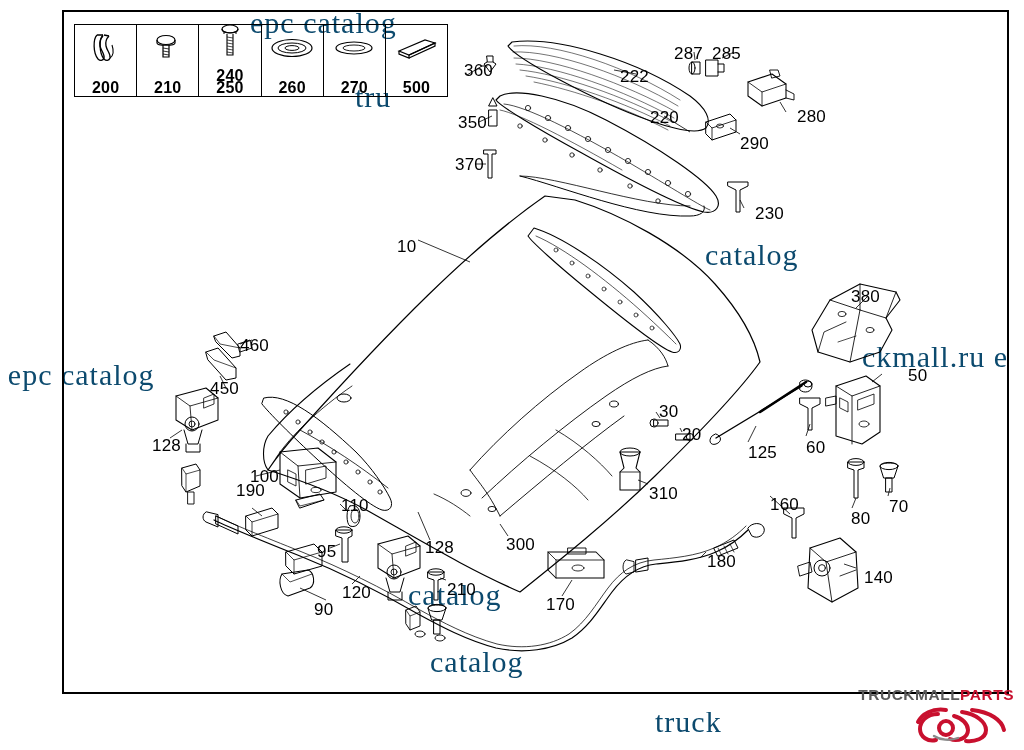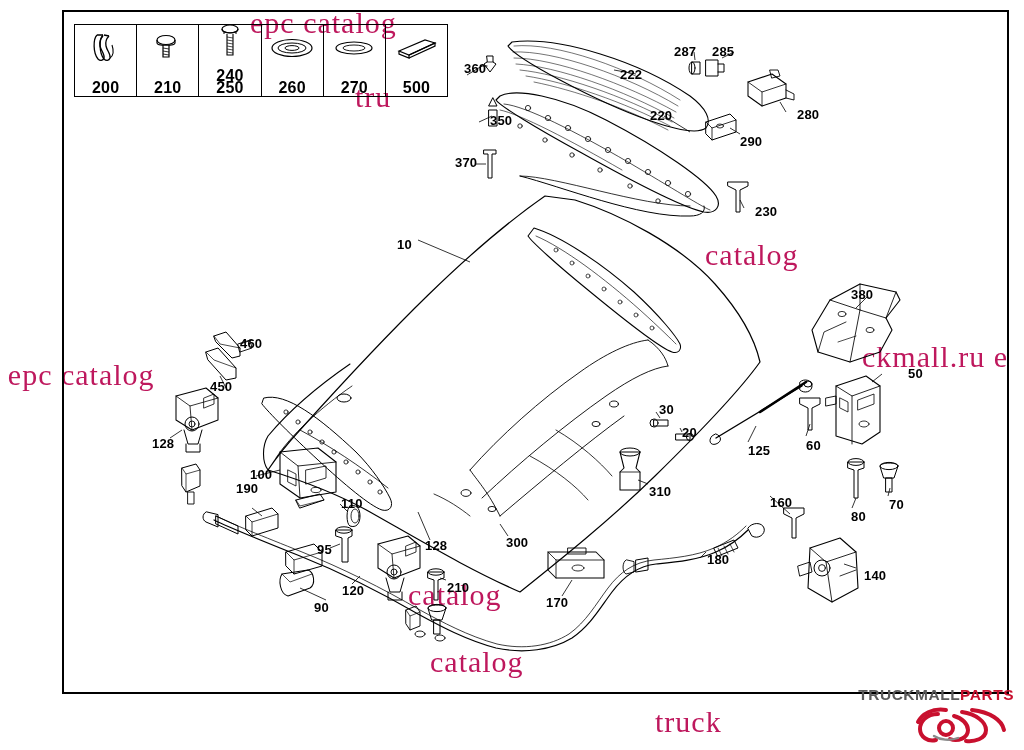--- a/index.html
+++ b/index.html
@@ -67,31 +67,31 @@
     font-size: 16px;
     font-weight: bold;
     line-height: 11px;
     text-align: center;
     letter-spacing: .2px;
   }
   .legend-label.two { padding-bottom: 0; }
 
   .lbl {
     position: absolute;
-    font-size: 13px;
-    font-weight: bold;
+    font-size: 17px;
+    font-weight: normal;
     letter-spacing: .2px;
     white-space: nowrap;
     color: #000;
   }
 
   
   .wm {
     position: absolute;
-    color: #be185d;
+    color: #0c4a6e;
     font-size: 30px;
     font-family: "Liberation Serif", serif;
     white-space: nowrap;
     letter-spacing: 1px;
     pointer-events: none;
     z-index: 0;
   }
   .art-layer {
     position: absolute;
     left: 0; top: 0;
@@ -554,21 +554,21 @@
     <div class="lbl" style="left:236px; top:481px;">190</div>
     <div class="lbl" style="left:650px; top:108px;">220</div>
     <div class="lbl" style="left:620px; top:67px;">222</div>
     <div class="lbl" style="left:755px; top:204px;">230</div>
     <div class="lbl" style="left:797px; top:107px;">280</div>
     <div class="lbl" style="left:712px; top:44px;">285</div>
     <div class="lbl" style="left:674px; top:44px;">287</div>
     <div class="lbl" style="left:740px; top:134px;">290</div>
     <div class="lbl" style="left:506px; top:535px;">300</div>
     <div class="lbl" style="left:649px; top:484px;">310</div>
-    <div class="lbl" style="left:458px; top:113px;margin-left:32px;">350</div>
+    <div class="lbl" style="left:458px; top:113px;">350</div>
     <div class="lbl" style="left:464px; top:61px;">360</div>
     <div class="lbl" style="left:455px; top:155px;">370</div>
     <div class="lbl" style="left:851px; top:287px;">380</div>
     <div class="lbl" style="left:210px; top:379px;">450</div>
     <div class="lbl" style="left:240px; top:336px;">460</div>
   </div>
 
   <div class="logo">
     <div class="logo-text">
       <span>TRUCKMALL</span><span class="red">PARTS</span>

